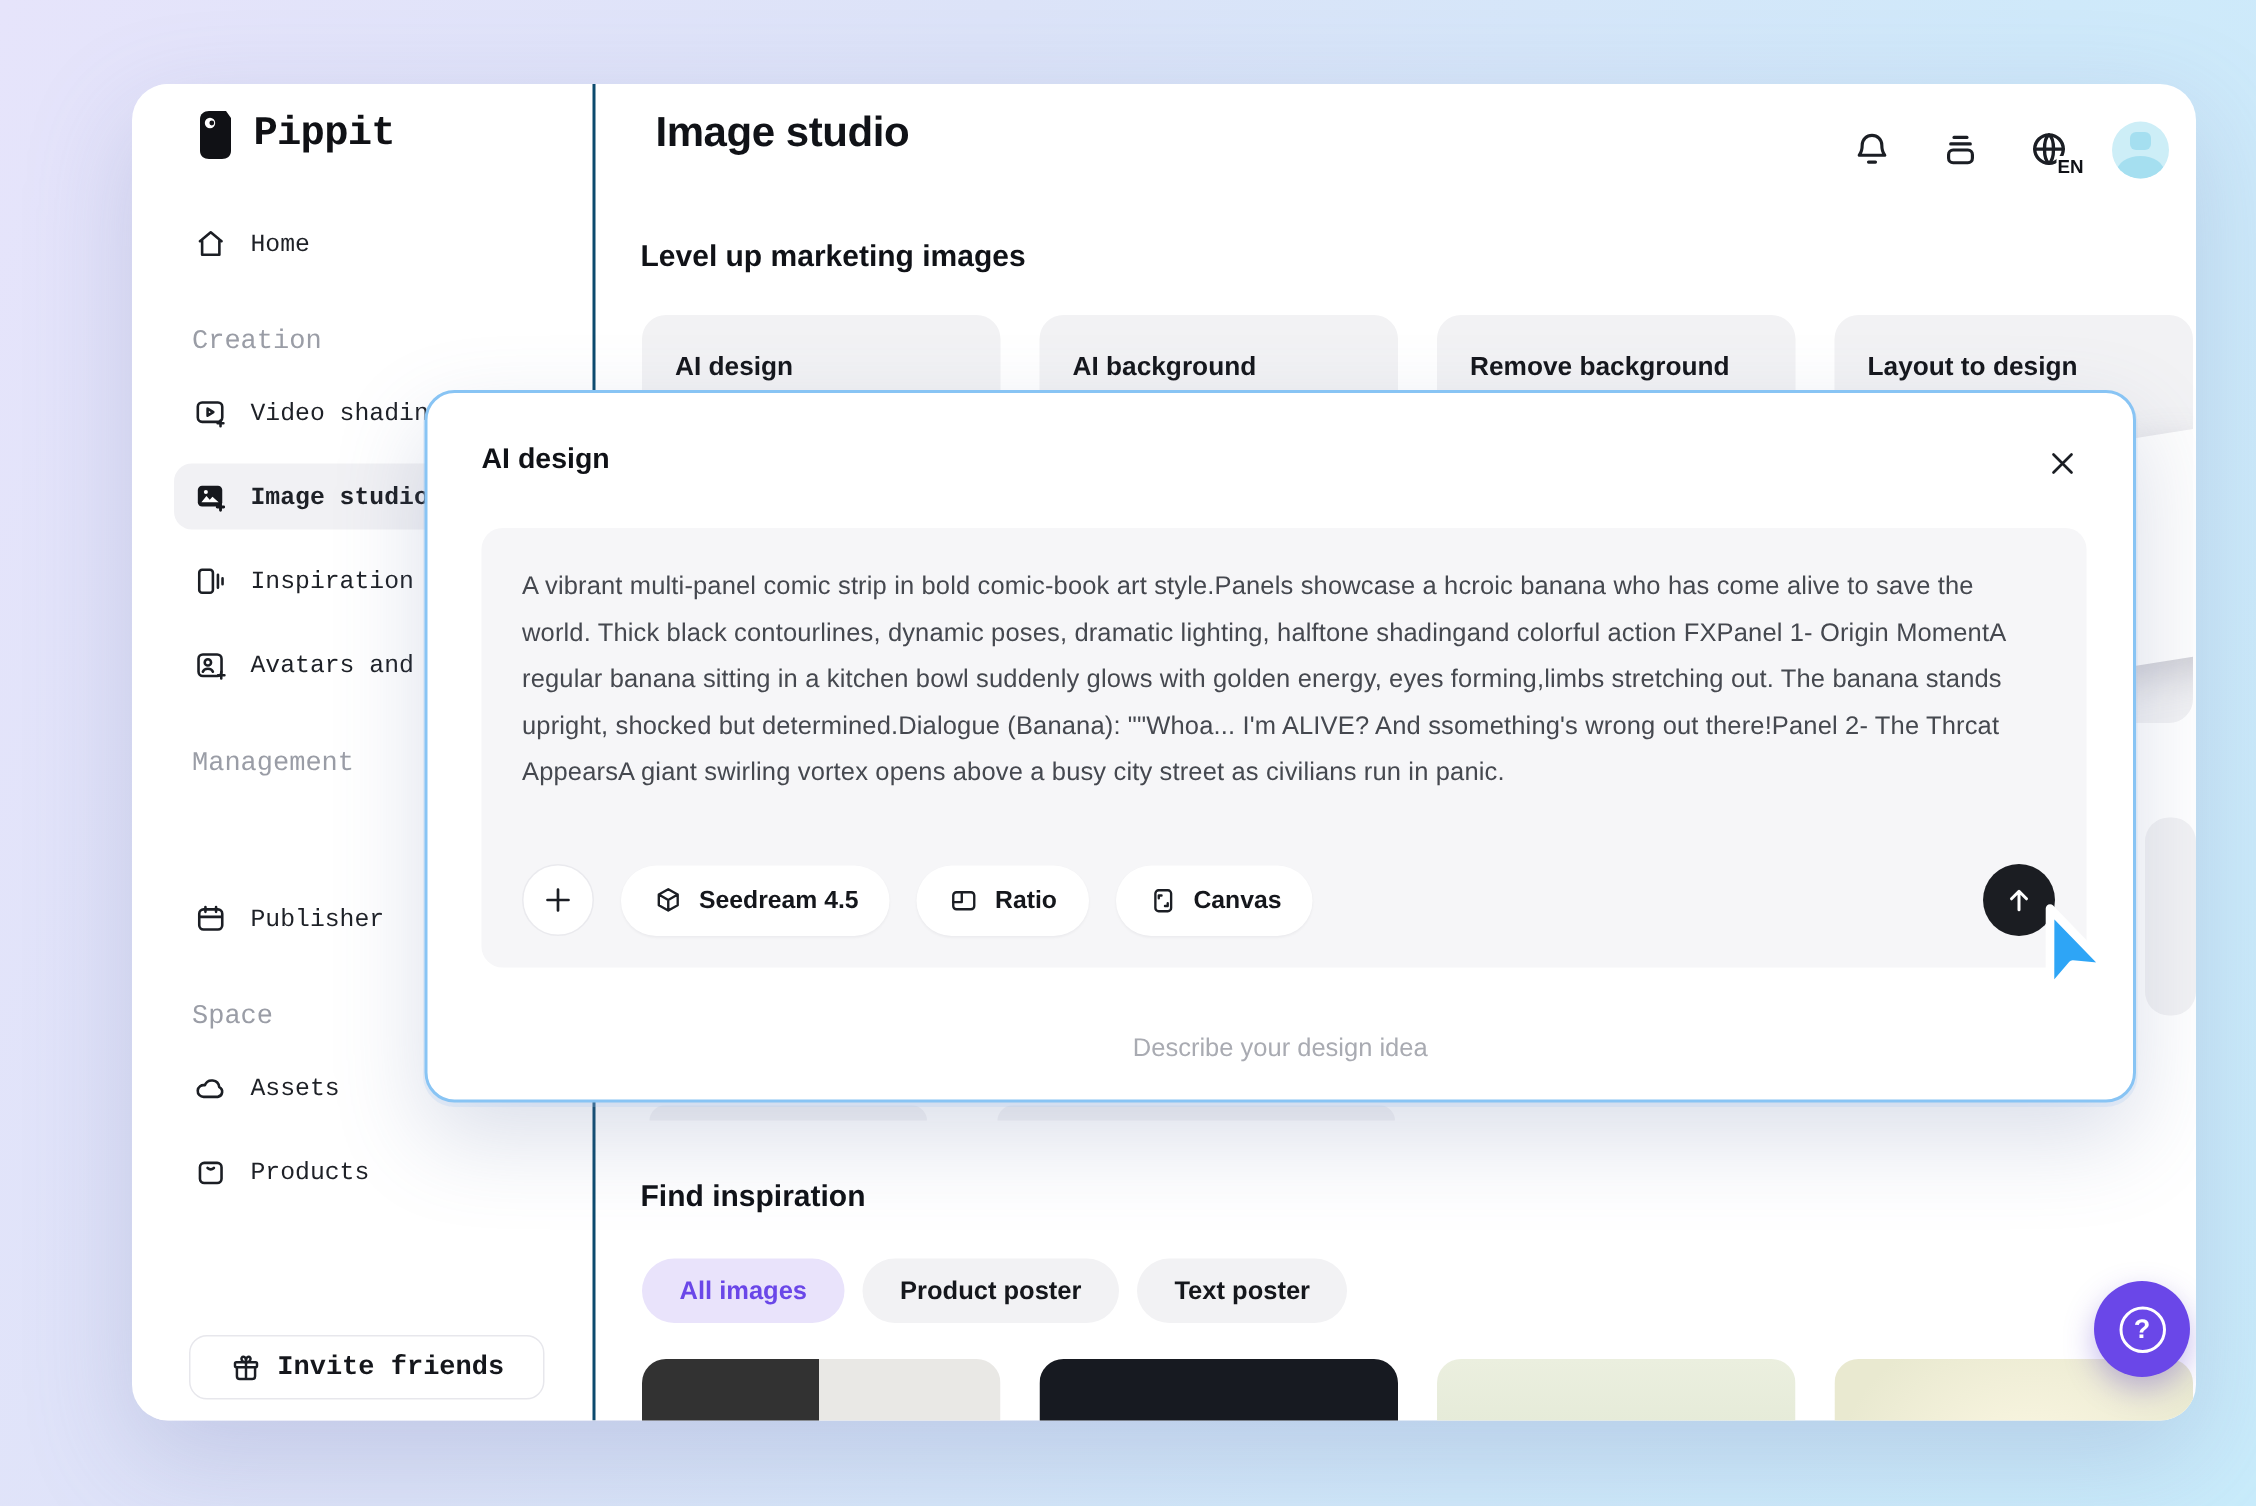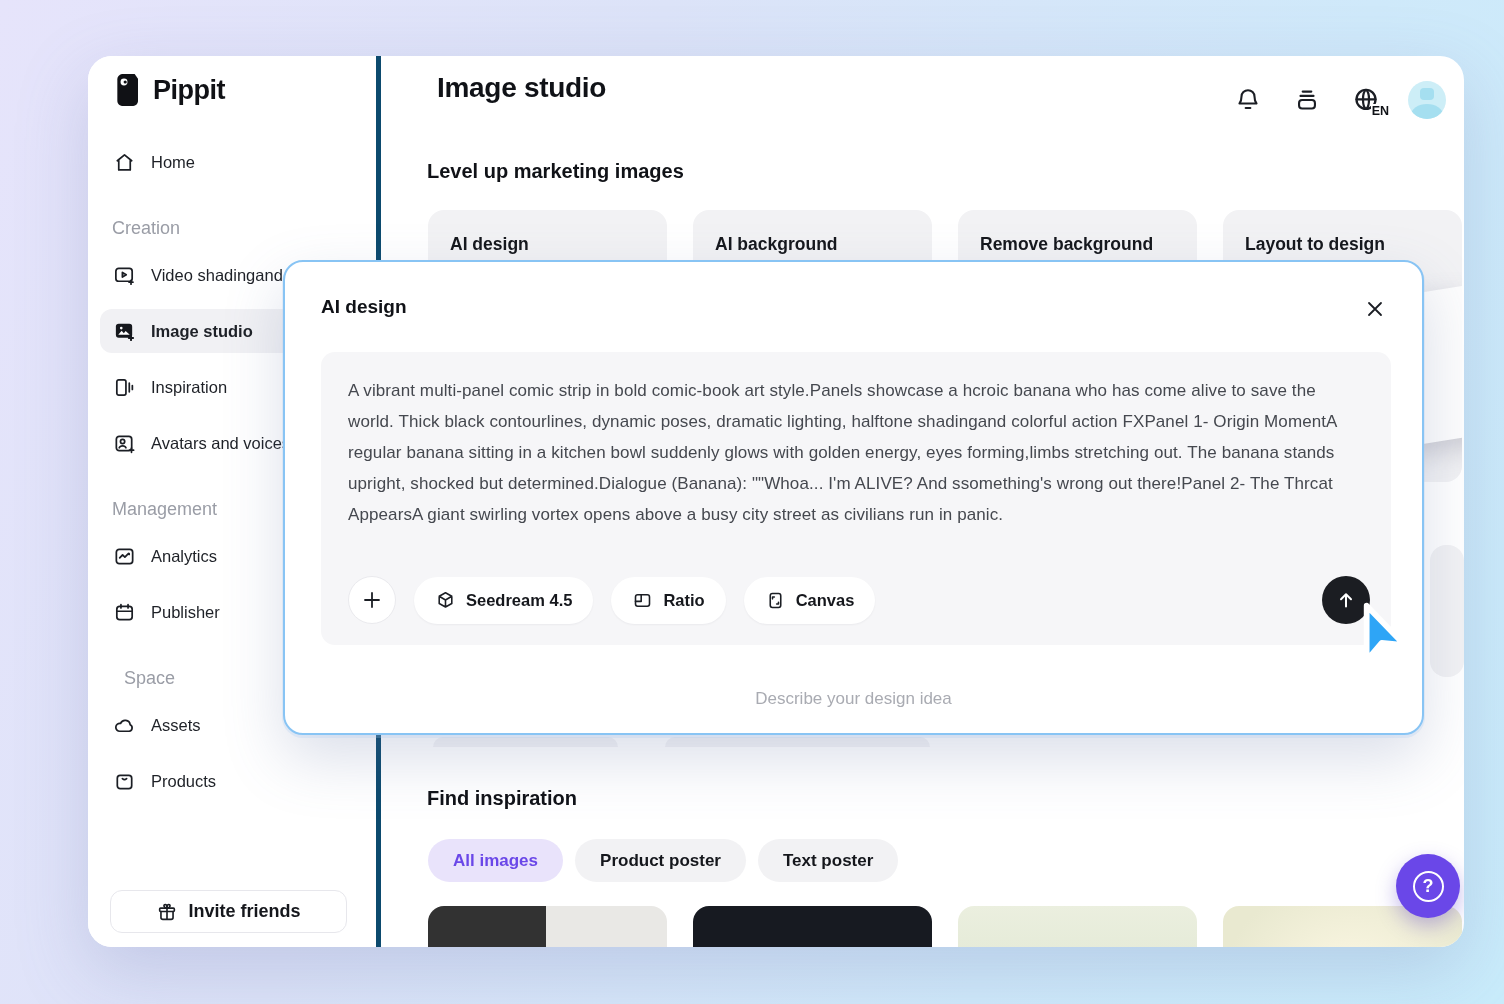--- a/index.html
+++ b/index.html
@@ -8,21 +8,21 @@
     font-family:"Liberation Sans", sans-serif;
     background: linear-gradient(112deg, #e6e4fb 0%, #dce3f8 35%, #cfe9fa 72%, #c9ecfb 100%);
     position:relative; color:#16181d;
   }
   .window {
     position:absolute; left:88px; top:56px; width:1376px; height:891px;
     background:#fff; border-radius:24px; overflow:hidden;
     box-shadow:0 24px 70px rgba(110,120,175,.25);
   }
   
-  .sidebar { position:absolute; left:0; top:0; width:293px; height:100%; background:#fff; border-right:5px solid #0c4a6e; }
+  .sidebar { position:absolute; left:16px; top:0; width:293px; height:100%; background:#fff; border-right:2px solid #0c4a6e;font-family:Liberation Mono, monospace; }
   .logo { position:absolute; left:24px; top:16px; display:flex; align-items:center; gap:9px; }
   .logo .brand { font-size:27px; font-weight:800; letter-spacing:-0.5px; color:#101115; }
   .nav-row { position:absolute; left:12px; width:271px; height:44px; display:flex; align-items:center; gap:15px; padding-left:13px; border-radius:12px; cursor:pointer; }
   .nav-row .lbl { font-size:16.5px; font-weight:500; color:#1e2127; white-space:nowrap; }
   .nav-row.active { background:#f1f1f4; }
   .nav-row.active .lbl { font-weight:700; }
   .sec-lbl { position:absolute; left:24px; font-size:18px; color:#9a9da6; font-weight:500; }
   .invite-btn { position:absolute; left:22px; top:834px; width:237px; height:43px; border:1.5px solid #e7e7ec; border-radius:12px;
     background:#fff; display:flex; align-items:center; justify-content:center; gap:10px; font-size:18px; font-weight:700; color:#15171c; cursor:pointer; }
   .icon { flex:0 0 auto; display:inline-flex; }
@@ -220,41 +220,32 @@
             <circle cx="10" cy="10" r="2.2"></circle>
             <path d="M6.5 16.5 c1-2.8 6-2.8 7 0"></path>
             <path d="M19.3 16.8 v4.4 M17.1 19 h4.4"></path>
           </svg>
       </span>
       <span class="lbl">Avatars and voices</span>
     </div>
 
     <div class="sec-lbl" style="top:443px;">Management</div>
 
-    <div class="nav-row" style="top:478px;">
-      <span class="icon">
-        <svg class="sicon" width="23" height="23" viewBox="0 0 24 24">
-            <rect x="3.5" y="4.5" width="17" height="15" rx="3"></rect>
-            <path d="M7 13.5 l3-3.2 2.4 2.4 3.6-3.7 M16 9 h.9 v.9"></path>
-          </svg>
-      </span>
-      <span class="lbl">Analytics</span>
-    </div>
 
     <div class="nav-row" style="top:534px;align-items:center;">
       <span class="icon">
         <svg class="sicon" width="23" height="23" viewBox="0 0 24 24">
             <rect x="4" y="5.5" width="16" height="14" rx="3"></rect>
             <path d="M8.3 3.8 v3.4 M15.7 3.8 v3.4 M4.5 10.7 h15"></path>
           </svg>
       </span>
       <span class="lbl">Publisher</span>
     </div>
 
-    <div class="sec-lbl" style="top:612px;margin-left:12px;">Space</div>
+    <div class="sec-lbl" style="top:612px;">Space</div>
 
     <div class="nav-row" style="top:647px;">
       <span class="icon">
         <svg class="sicon" width="23" height="23" viewBox="0 0 24 24">
             <path d="M7.3 18 a4.1 4.1 0 1 1 .6-8.1 a5.2 5.2 0 0 1 10 1.3 a3.6 3.6 0 0 1 -1 6.8 z"></path>
           </svg>
       </span>
       <span class="lbl">Assets</span>
     </div>
 

